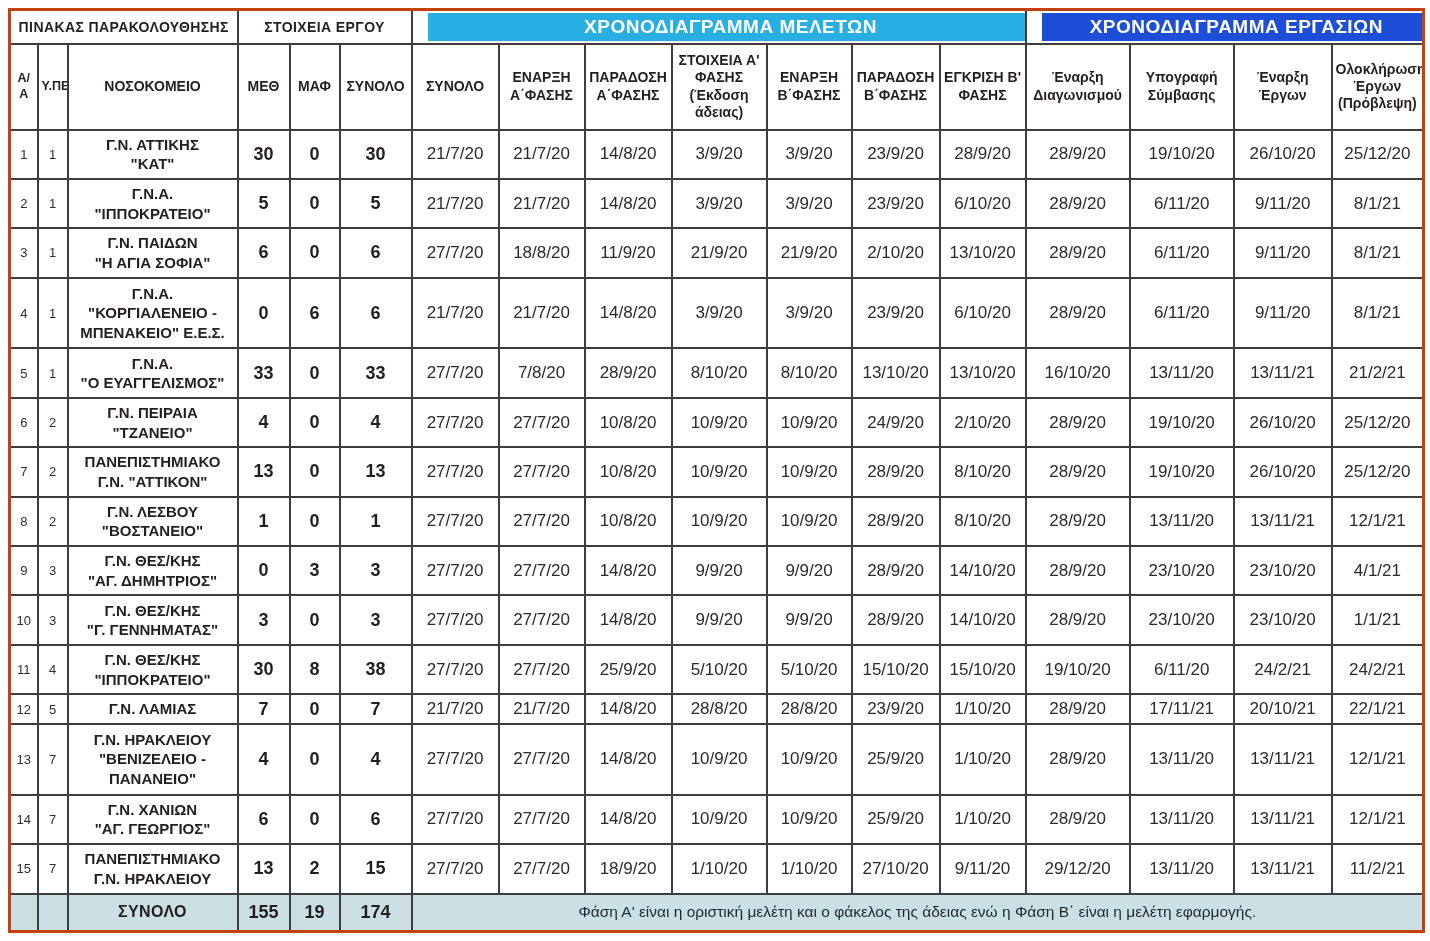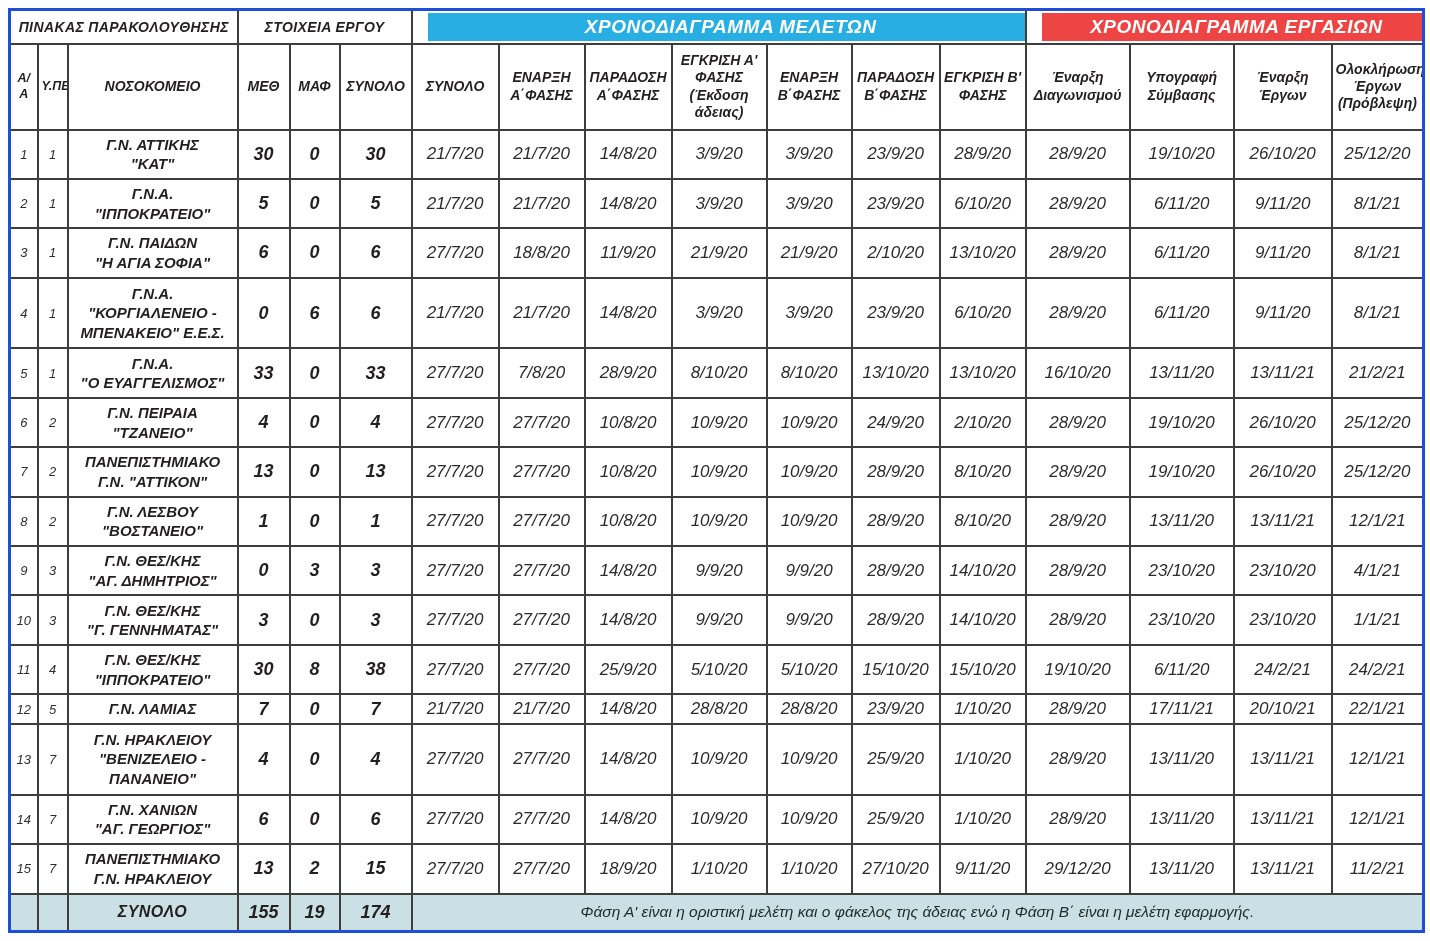--- a/index.html
+++ b/index.html
@@ -8,22 +8,21 @@
     width: 1430px; height: 941px;
     padding: 8px;
     background: #ffffff;
     font-family: "Liberation Sans", "DejaVu Sans", sans-serif;
     color: #231f20;
   }
   table.monitor {
     width: 100%; height: 100%;
     border-collapse: collapse;
     table-layout: fixed;
-    border: 3px solid #1d4ed8;
-    font-style: italic;
+    border: 3px solid #c2410c;
   }
   table.monitor th, table.monitor td {
     border: 2px solid #3d3d3d;
     text-align: center;
     vertical-align: middle;
     padding: 2px 3px;
     overflow: hidden;
   }
   
   tr.group-row { height: 34px; }
@@ -86,36 +85,36 @@
         <col style="width:92px">
     </colgroup>
     <thead>
       <tr class="group-row">
         <th colspan="3" class="group-plain">ΠΙΝΑΚΑΣ ΠΑΡΑΚΟΛΟΥΘΗΣΗΣ</th>
         <th colspan="3" class="group-plain">ΣΤΟΙΧΕΙΑ ΕΡΓΟΥ</th>
         <th colspan="7" class="group-accent">
           <div class="band" style="background:#27aee3;">ΧΡΟΝΟΔΙΑΓΡΑΜΜΑ ΜΕΛΕΤΩΝ</div>
         </th>
         <th colspan="4" class="group-accent">
-          <div class="band" style="background:#ef4444;">ΧΡΟΝΟΔΙΑΓΡΑΜΜΑ ΕΡΓΑΣΙΩΝ</div>
+          <div class="band" style="background:#1d4ed8;">ΧΡΟΝΟΔΙΑΓΡΑΜΜΑ ΕΡΓΑΣΙΩΝ</div>
         </th>
       </tr>
       <tr class="colhead-row">
         <th class="small">Α/Α</th>
         <th class="small">Υ.ΠΕ</th>
         <th>ΝΟΣΟΚΟΜΕΙΟ</th>
         <th>ΜΕΘ</th>
         <th>ΜΑΦ</th>
         <th>ΣΥΝΟΛΟ</th>
         <th>ΣΥΝΟΛΟ</th>
         <th>ΕΝΑΡΞΗ
 Α΄ΦΑΣΗΣ</th>
         <th>ΠΑΡΑΔΟΣΗ
 Α΄ΦΑΣΗΣ</th>
-        <th>ΕΓΚΡΙΣΗ Α'
+        <th>ΣΤΟΙΧΕΙΑ Α'
 ΦΑΣΗΣ
 (Έκδοση
 άδειας)</th>
         <th>ΕΝΑΡΞΗ
 Β΄ΦΑΣΗΣ</th>
         <th>ΠΑΡΑΔΟΣΗ
 Β΄ΦΑΣΗΣ</th>
         <th>ΕΓΚΡΙΣΗ Β'
 ΦΑΣΗΣ</th>
         <th>Έναρξη

